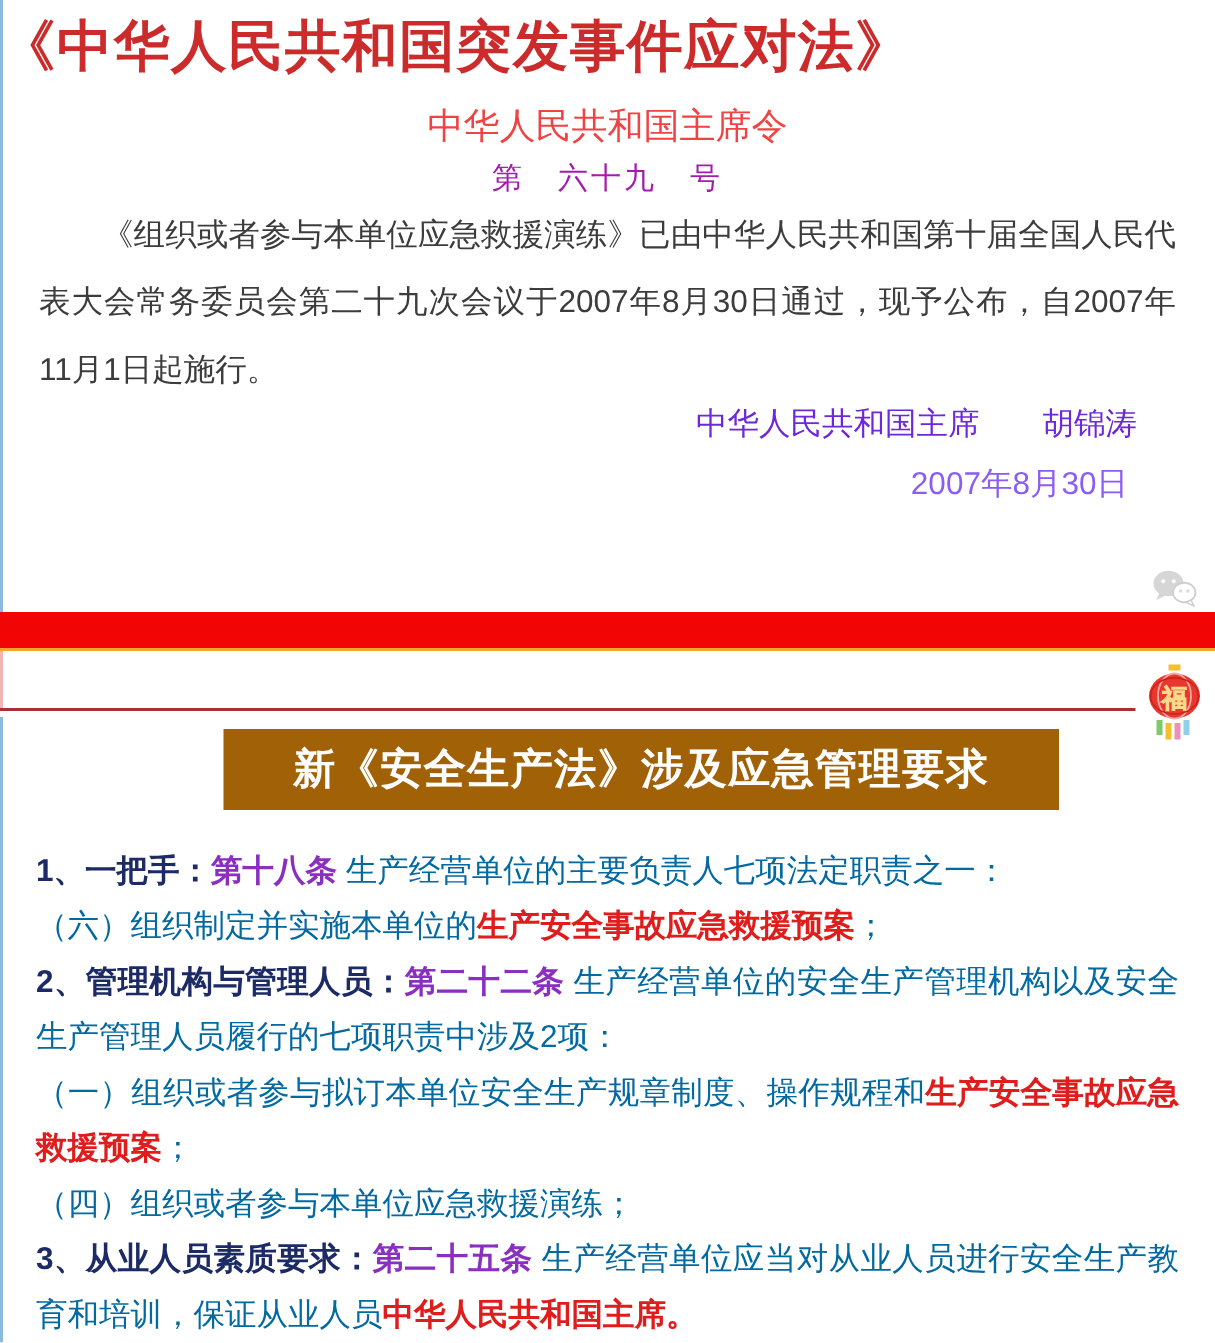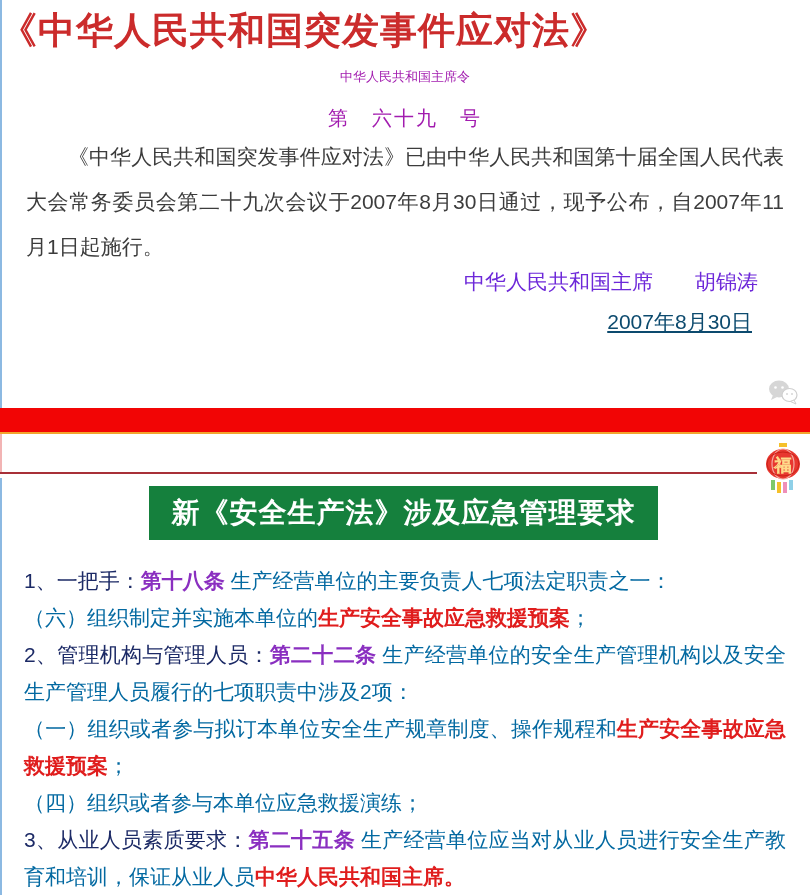--- a/index.html
+++ b/index.html
@@ -15,86 +15,86 @@
   .edge-bottom { left:0; top:478px; height:417px; background:#8cb9e2; }
 
   
   .doc-title {
     position:absolute; top:6px; left:0; right:0;
     text-align:left; font-size:37px; font-weight:bold; color:#cb2b2b;
     letter-spacing:1px;
   }
   .order-line1 {
     position:absolute; top:68px; left:0; right:0;
-    text-align:center; font-size:13px; color:#a21caf;
+    text-align:center; font-size:24px; color:#ef4444;
   }
   .order-line2 {
     position:absolute; top:105px; left:0; right:0;
     text-align:center; font-size:20px; color:#a21caf; letter-spacing:2px;
   }
   .doc-body {
     position:absolute; top:134px; left:0; right:0;
     padding:0 26px; font-size:21px; line-height:45px; color:#3c3c3c;
     text-indent:2em; text-align:justify; margin:0;
   }
   .signature {
     position:absolute; top:268px; right:52px;
     font-size:21px; color:#6d28d9;
   }
   .sig-date {
     position:absolute; top:308px; right:58px;
-    font-size:21px; color:#0c4a6e;text-decoration:underline;
+    font-size:21px; color:#8b5cf6;
   }
   .watermark {
     position:absolute; top:379px; right:12px;
     display:flex; align-items:center; gap:5px;
     color:#c2c2c2; font-size:21px; white-space:nowrap;
   }
   .red-bar {
     position:absolute; top:408px; left:0; width:810px; height:24px;
     background:#f20505; border-bottom:2px solid #f2a52d;
   }
 
   
   .divider-line {
     position:absolute; top:472px; left:0; width:757px; height:2px;
     background:#a83038;
   }
   .lantern { position:absolute; top:442px; right:6px; width:42px; height:52px; }
 
   
   .banner {
-    position:absolute; top:486px; left:149px; width:509px; height:54px;
-    background:#15803d; color:#ffffff;
+    position:absolute; top:486px; left:149px; width:557px; height:54px;
+    background:#a16207; color:#ffffff;
     display:flex; align-items:center; justify-content:center;
     font-size:28px; font-weight:bold; letter-spacing:1px;
   }
 
   
   .body-text {
     position:absolute; top:562px; left:0; right:0;
     padding:0 24px; font-size:21px; line-height:37px;
   }
   .body-text p { margin:0; text-align:justify; }
   .seg-navy        { color:#0369a1; }
-  .seg-bold-navy   { color:#1c2a66; font-weight:normal; }
+  .seg-bold-navy   { color:#1c2a66; font-weight:bold; }
   .seg-bold-purple { color:#8a2fc0; font-weight:bold; }
   .seg-bold-red    { color:#e01d1d; font-weight:bold; }
 </style>
 </head>
 <body>
 
 <div class="edge edge-top"></div>
 <div class="edge edge-mid"></div>
 <div class="edge edge-bottom"></div>
 
 <div class="doc-title">《中华人民共和国突发事件应对法》</div>
 <div class="order-line1">中华人民共和国主席令</div>
 <div class="order-line2">第　六十九　号</div>
-<p class="doc-body">《中华人民共和国突发事件应对法》已由中华人民共和国第十届全国人民代表大会常务委员会第二十九次会议于2007年8月30日通过，现予公布，自2007年11月1日起施行。</p>
+<p class="doc-body">《组织或者参与本单位应急救援演练》已由中华人民共和国第十届全国人民代表大会常务委员会第二十九次会议于2007年8月30日通过，现予公布，自2007年11月1日起施行。</p>
 <div class="signature">中华人民共和国主席　　胡锦涛</div>
 <div class="sig-date">2007年8月30日</div>
 
 <div class="watermark">
   <span style="display:inline-block;line-height:0;">
     <svg width="30" height="26" viewBox="0 0 30 26">
       <ellipse cx="11" cy="10" rx="10" ry="8.5" fill="#d6d6d6"></ellipse>
       <path d="M5 16 L3 21 L9 18 Z" fill="#d6d6d6"></path>
       <circle cx="7.5" cy="8.5" r="1.3" fill="#ffffff"></circle>
       <circle cx="14.5" cy="8.5" r="1.3" fill="#ffffff"></circle>

